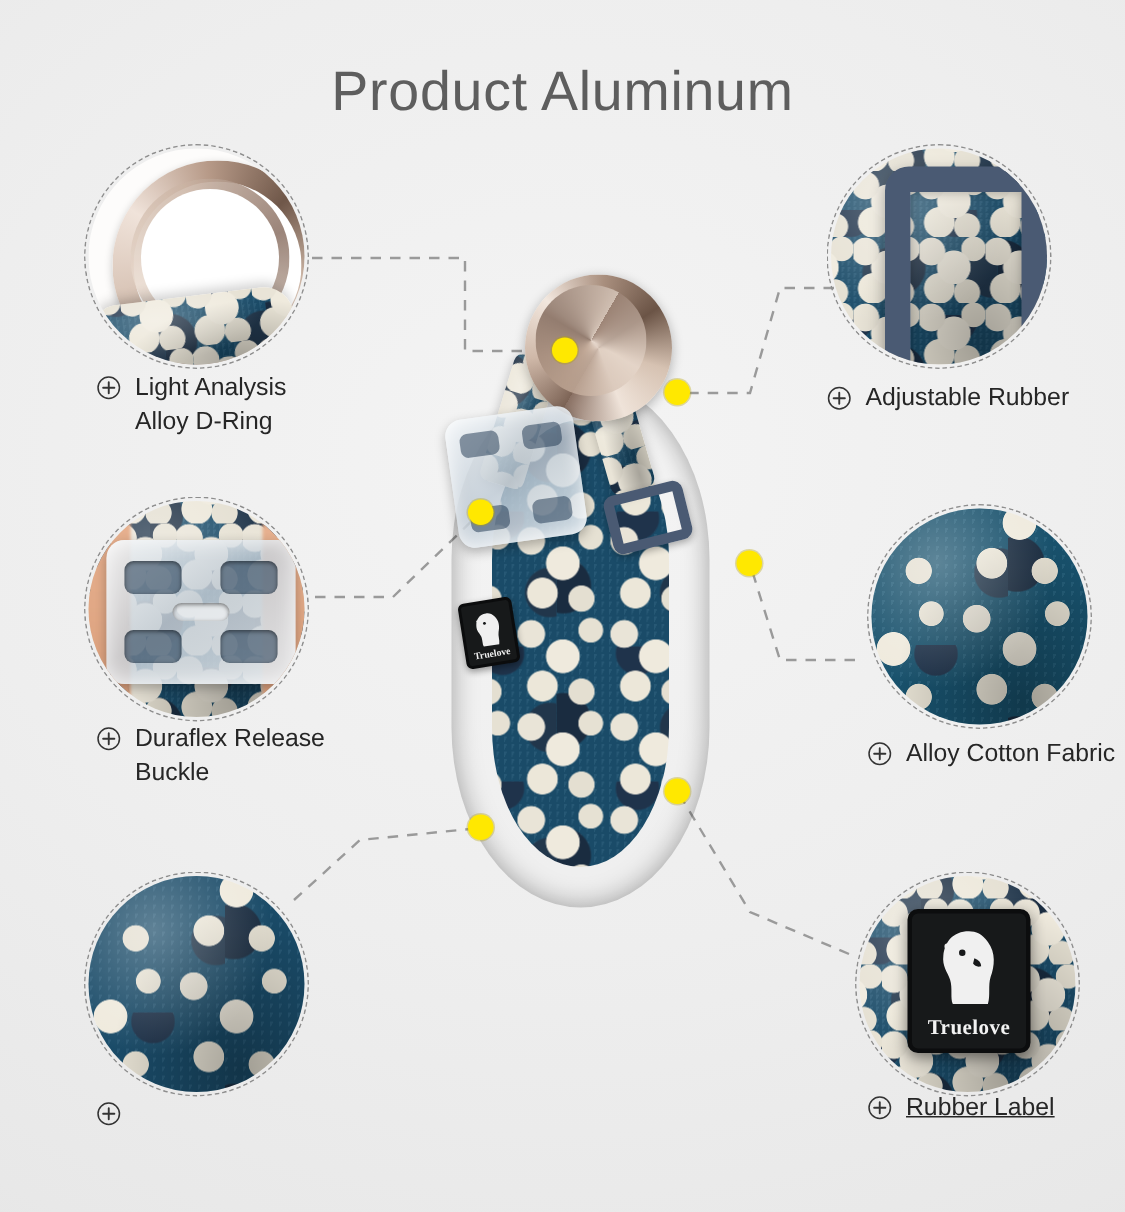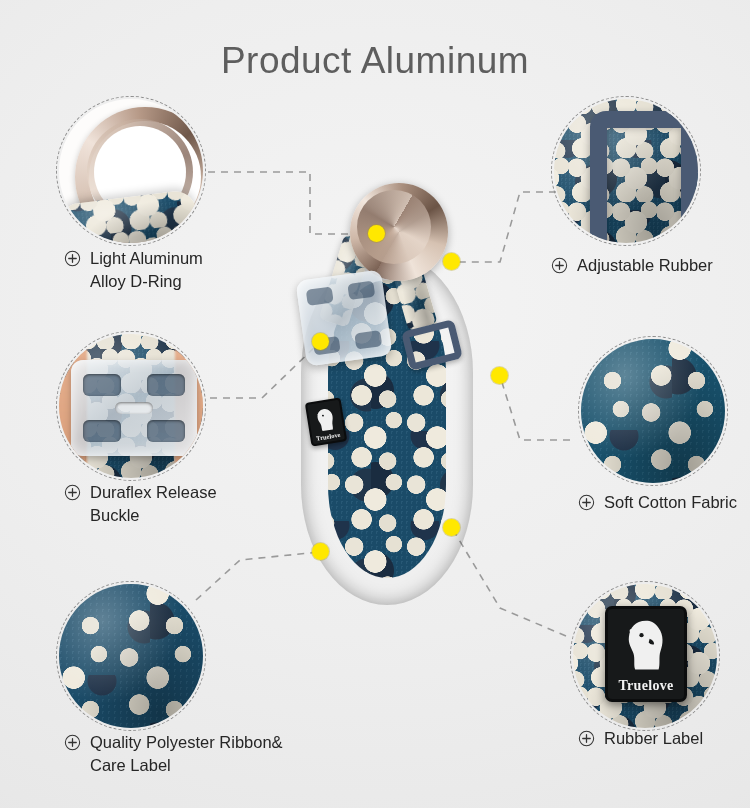--- a/index.html
+++ b/index.html
@@ -317,21 +317,21 @@
             <div class="photo-shade"></div>
           </div>
       </div>
     </div>
   </div>
   <div class="label" style="left:64px; top:247px;">
     <svg class="plus-icon" viewBox="0 0 20 20">
       <circle cx="10" cy="10" r="8.4" fill="none" stroke="#333" stroke-width="1.2"></circle>
       <path d="M10 5.6 V14.4 M5.6 10 H14.4" stroke="#333" stroke-width="1.5" stroke-linecap="round"></path>
     </svg>
-    <span>Light Aluminum
+    <span>Light Analysis
 Alloy D-Ring</span>
   </div>
 
   <div class="callout" style="left:56px; top:331px;">
     <div class="circle-photo">
       <div class="circle-inner">
         <div class="duraflex-bg">
             <div class="fabric dense"></div>
             <div class="photo-shade"></div>
           </div>
@@ -362,22 +362,20 @@
         <div class="fabric zoomed"></div>
         <div class="photo-shade"></div>
       </div>
     </div>
   </div>
   <div class="label" style="left:64px; top:731px;">
     <svg class="plus-icon" viewBox="0 0 20 20">
       <circle cx="10" cy="10" r="8.4" fill="none" stroke="#333" stroke-width="1.2"></circle>
       <path d="M10 5.6 V14.4 M5.6 10 H14.4" stroke="#333" stroke-width="1.5" stroke-linecap="round"></path>
     </svg>
-    <span>Quality Polyester Ribbon&amp;
-Care Label</span>
   </div>
 
   <div class="callout" style="left:551px; top:96px;">
     <div class="circle-photo">
       <div class="circle-inner">
         <div class="fabric dense"></div>
         <div class="photo-shade"></div>
         <div class="slider-frame"></div>
       </div>
     </div>
@@ -396,41 +394,41 @@
         <div class="fabric zoomed teal"></div>
         <div class="photo-shade"></div>
       </div>
     </div>
   </div>
   <div class="label right" style="left:578px; top:491px;">
     <svg class="plus-icon" viewBox="0 0 20 20">
       <circle cx="10" cy="10" r="8.4" fill="none" stroke="#333" stroke-width="1.2"></circle>
       <path d="M10 5.6 V14.4 M5.6 10 H14.4" stroke="#333" stroke-width="1.5" stroke-linecap="round"></path>
     </svg>
-    <span>Soft Cotton Fabric</span>
+    <span>Alloy Cotton Fabric</span>
   </div>
 
   <div class="callout" style="left:570px; top:581px;">
     <div class="circle-photo">
       <div class="circle-inner">
         <div class="fabric dense"></div>
         <div class="photo-shade"></div>
         <div class="rubber-patch">
           <svg class="dog" viewBox="0 0 60 64">
             <path d="M30 4 C18 4 12 12 11 22 C10 30 14 34 16 40 C18 46 16 54 18 58 L44 58 C46 52 44 44 46 38 C49 30 50 20 44 12 C40 6 35 4 30 4 Z
                      M20 16 C17 13 14 12 12 14 C11 17 14 20 18 21 Z" fill="#f0f0f0"></path>
             <circle cx="25" cy="20" r="2.4" fill="#17191a"></circle>
             <path d="M34 24 q5 2 5 6 q-4 1 -6 -2 Z" fill="#17191a"></path>
           </svg>
           <span class="brand">Truelove</span>
         </div>
       </div>
     </div>
   </div>
-  <div class="label right" style="left:578px; top:727px;">
+  <div class="label right" style="left:578px; top:727px;text-decoration:underline;">
     <svg class="plus-icon" viewBox="0 0 20 20">
       <circle cx="10" cy="10" r="8.4" fill="none" stroke="#333" stroke-width="1.2"></circle>
       <path d="M10 5.6 V14.4 M5.6 10 H14.4" stroke="#333" stroke-width="1.5" stroke-linecap="round"></path>
     </svg>
     <span>Rubber Label</span>
   </div>
 
   <div id="product">
 
     <div class="collar-loop">

